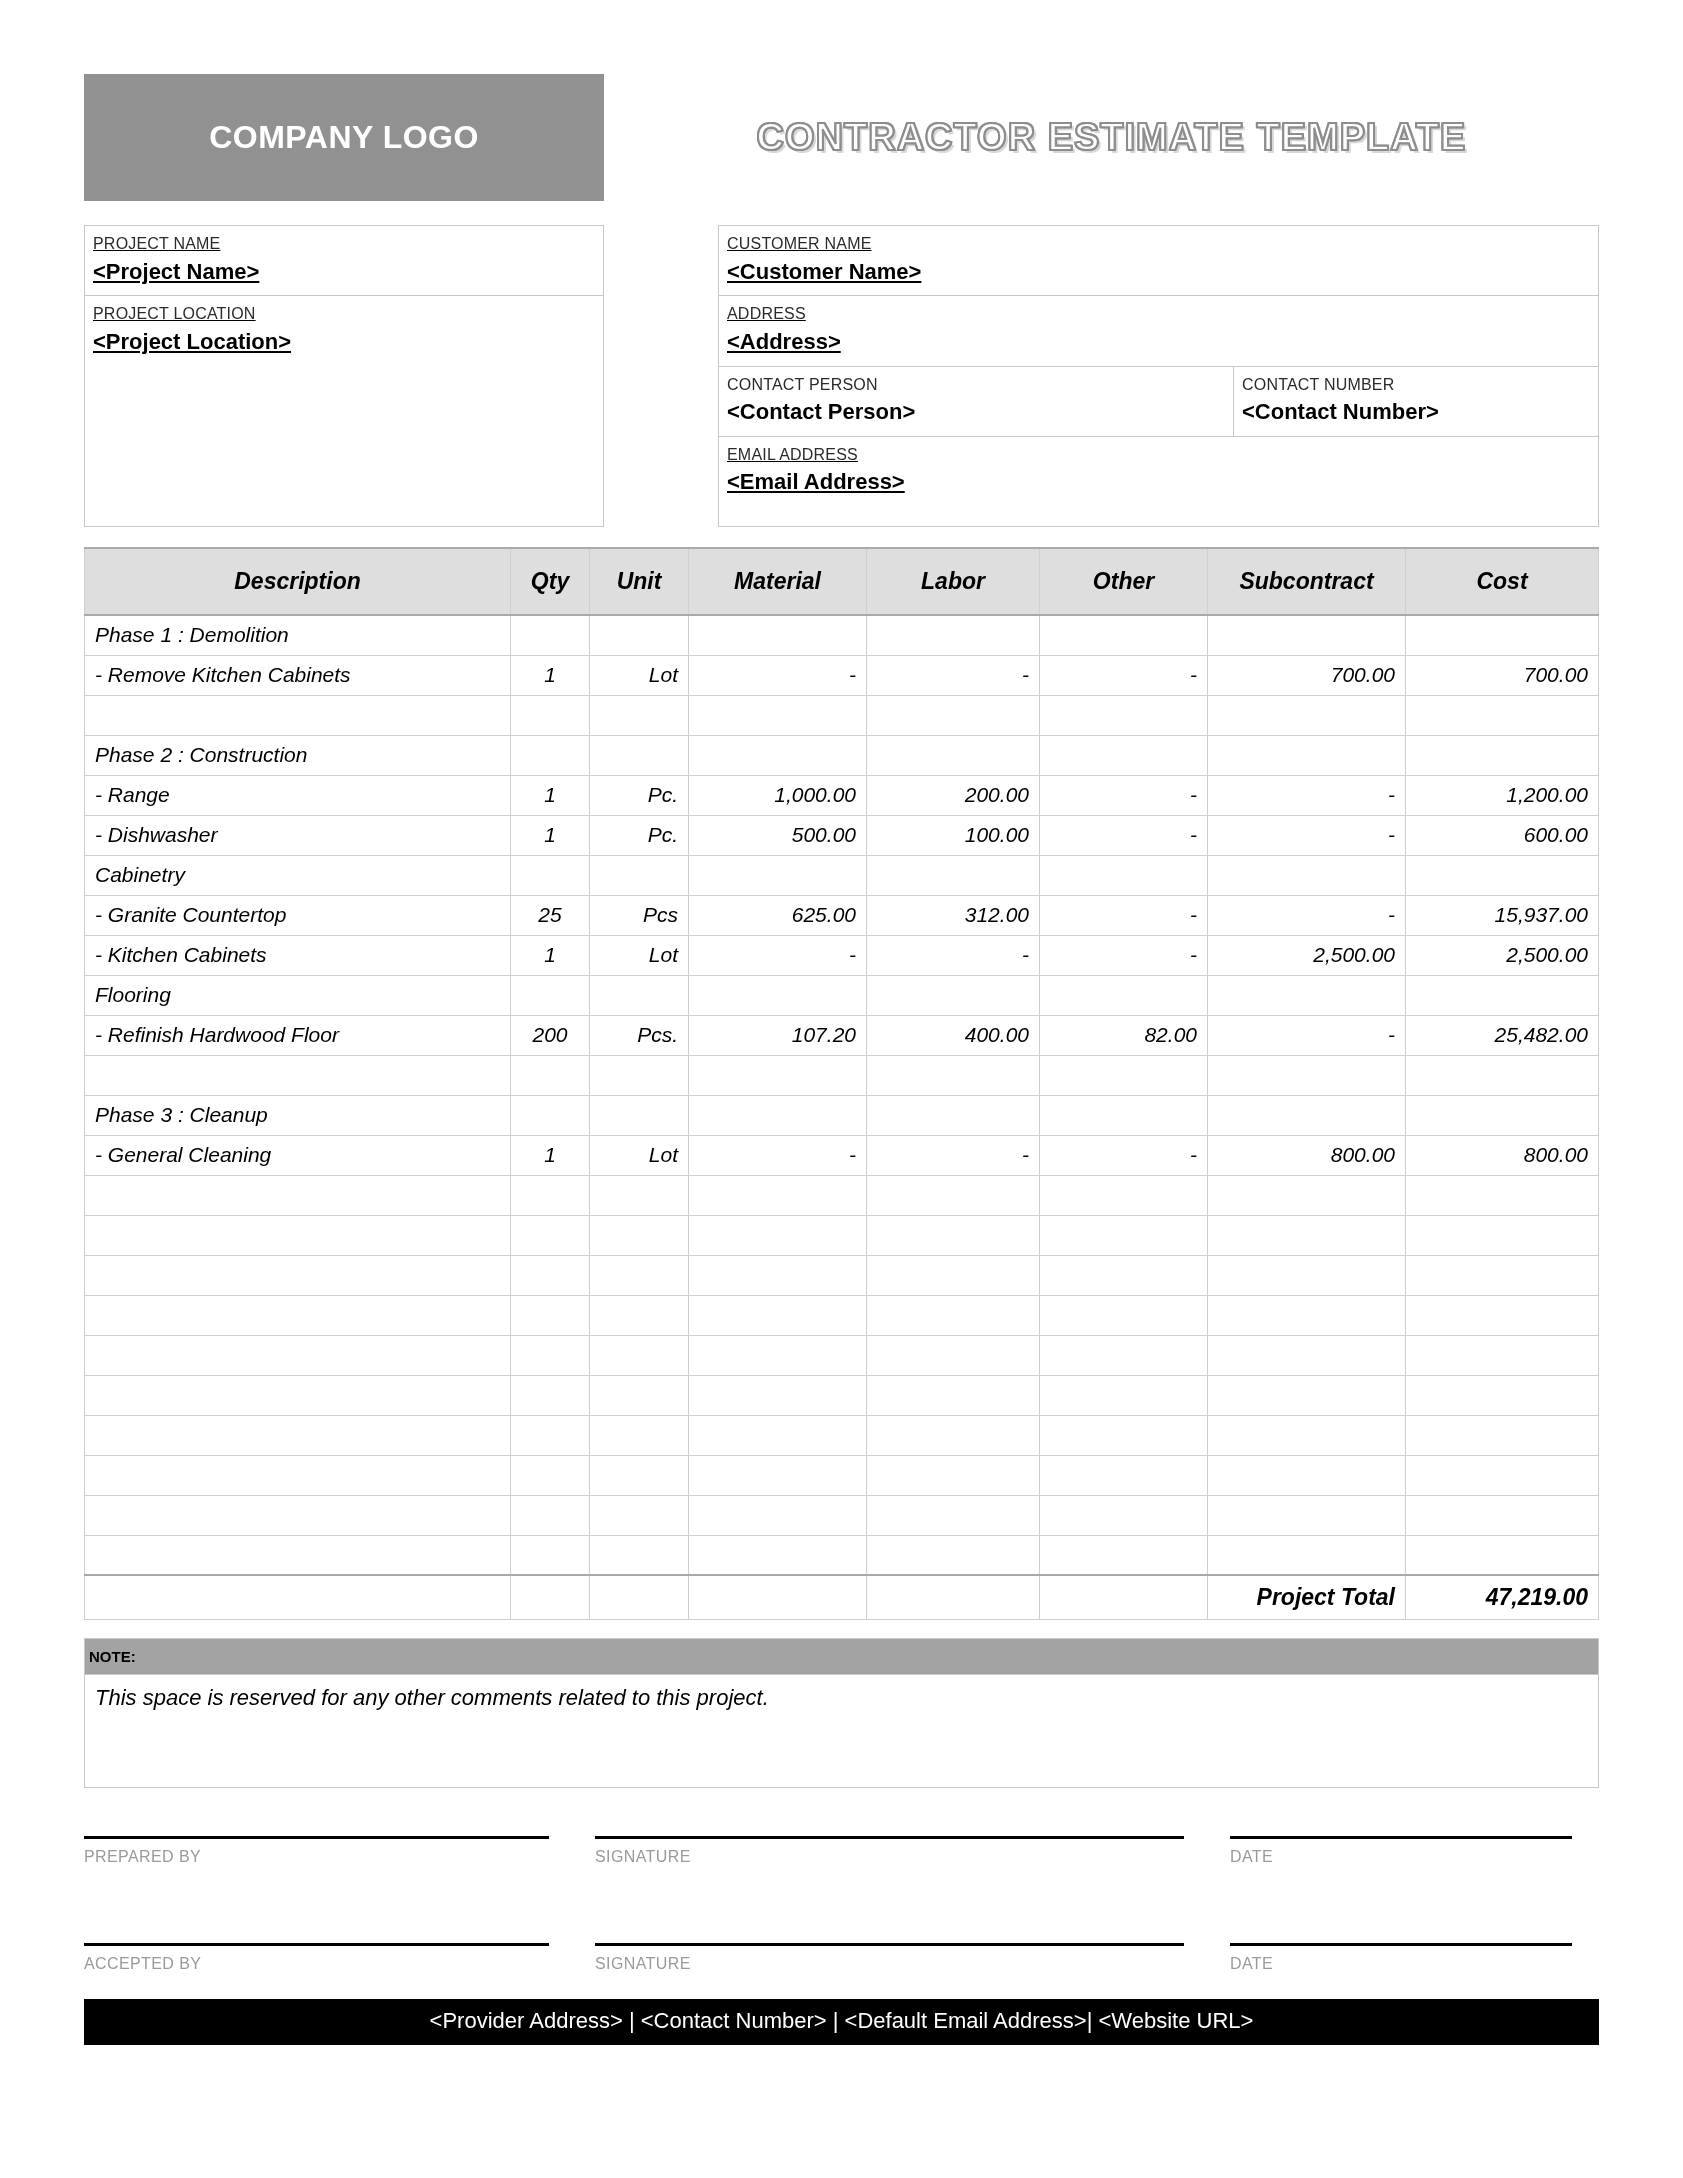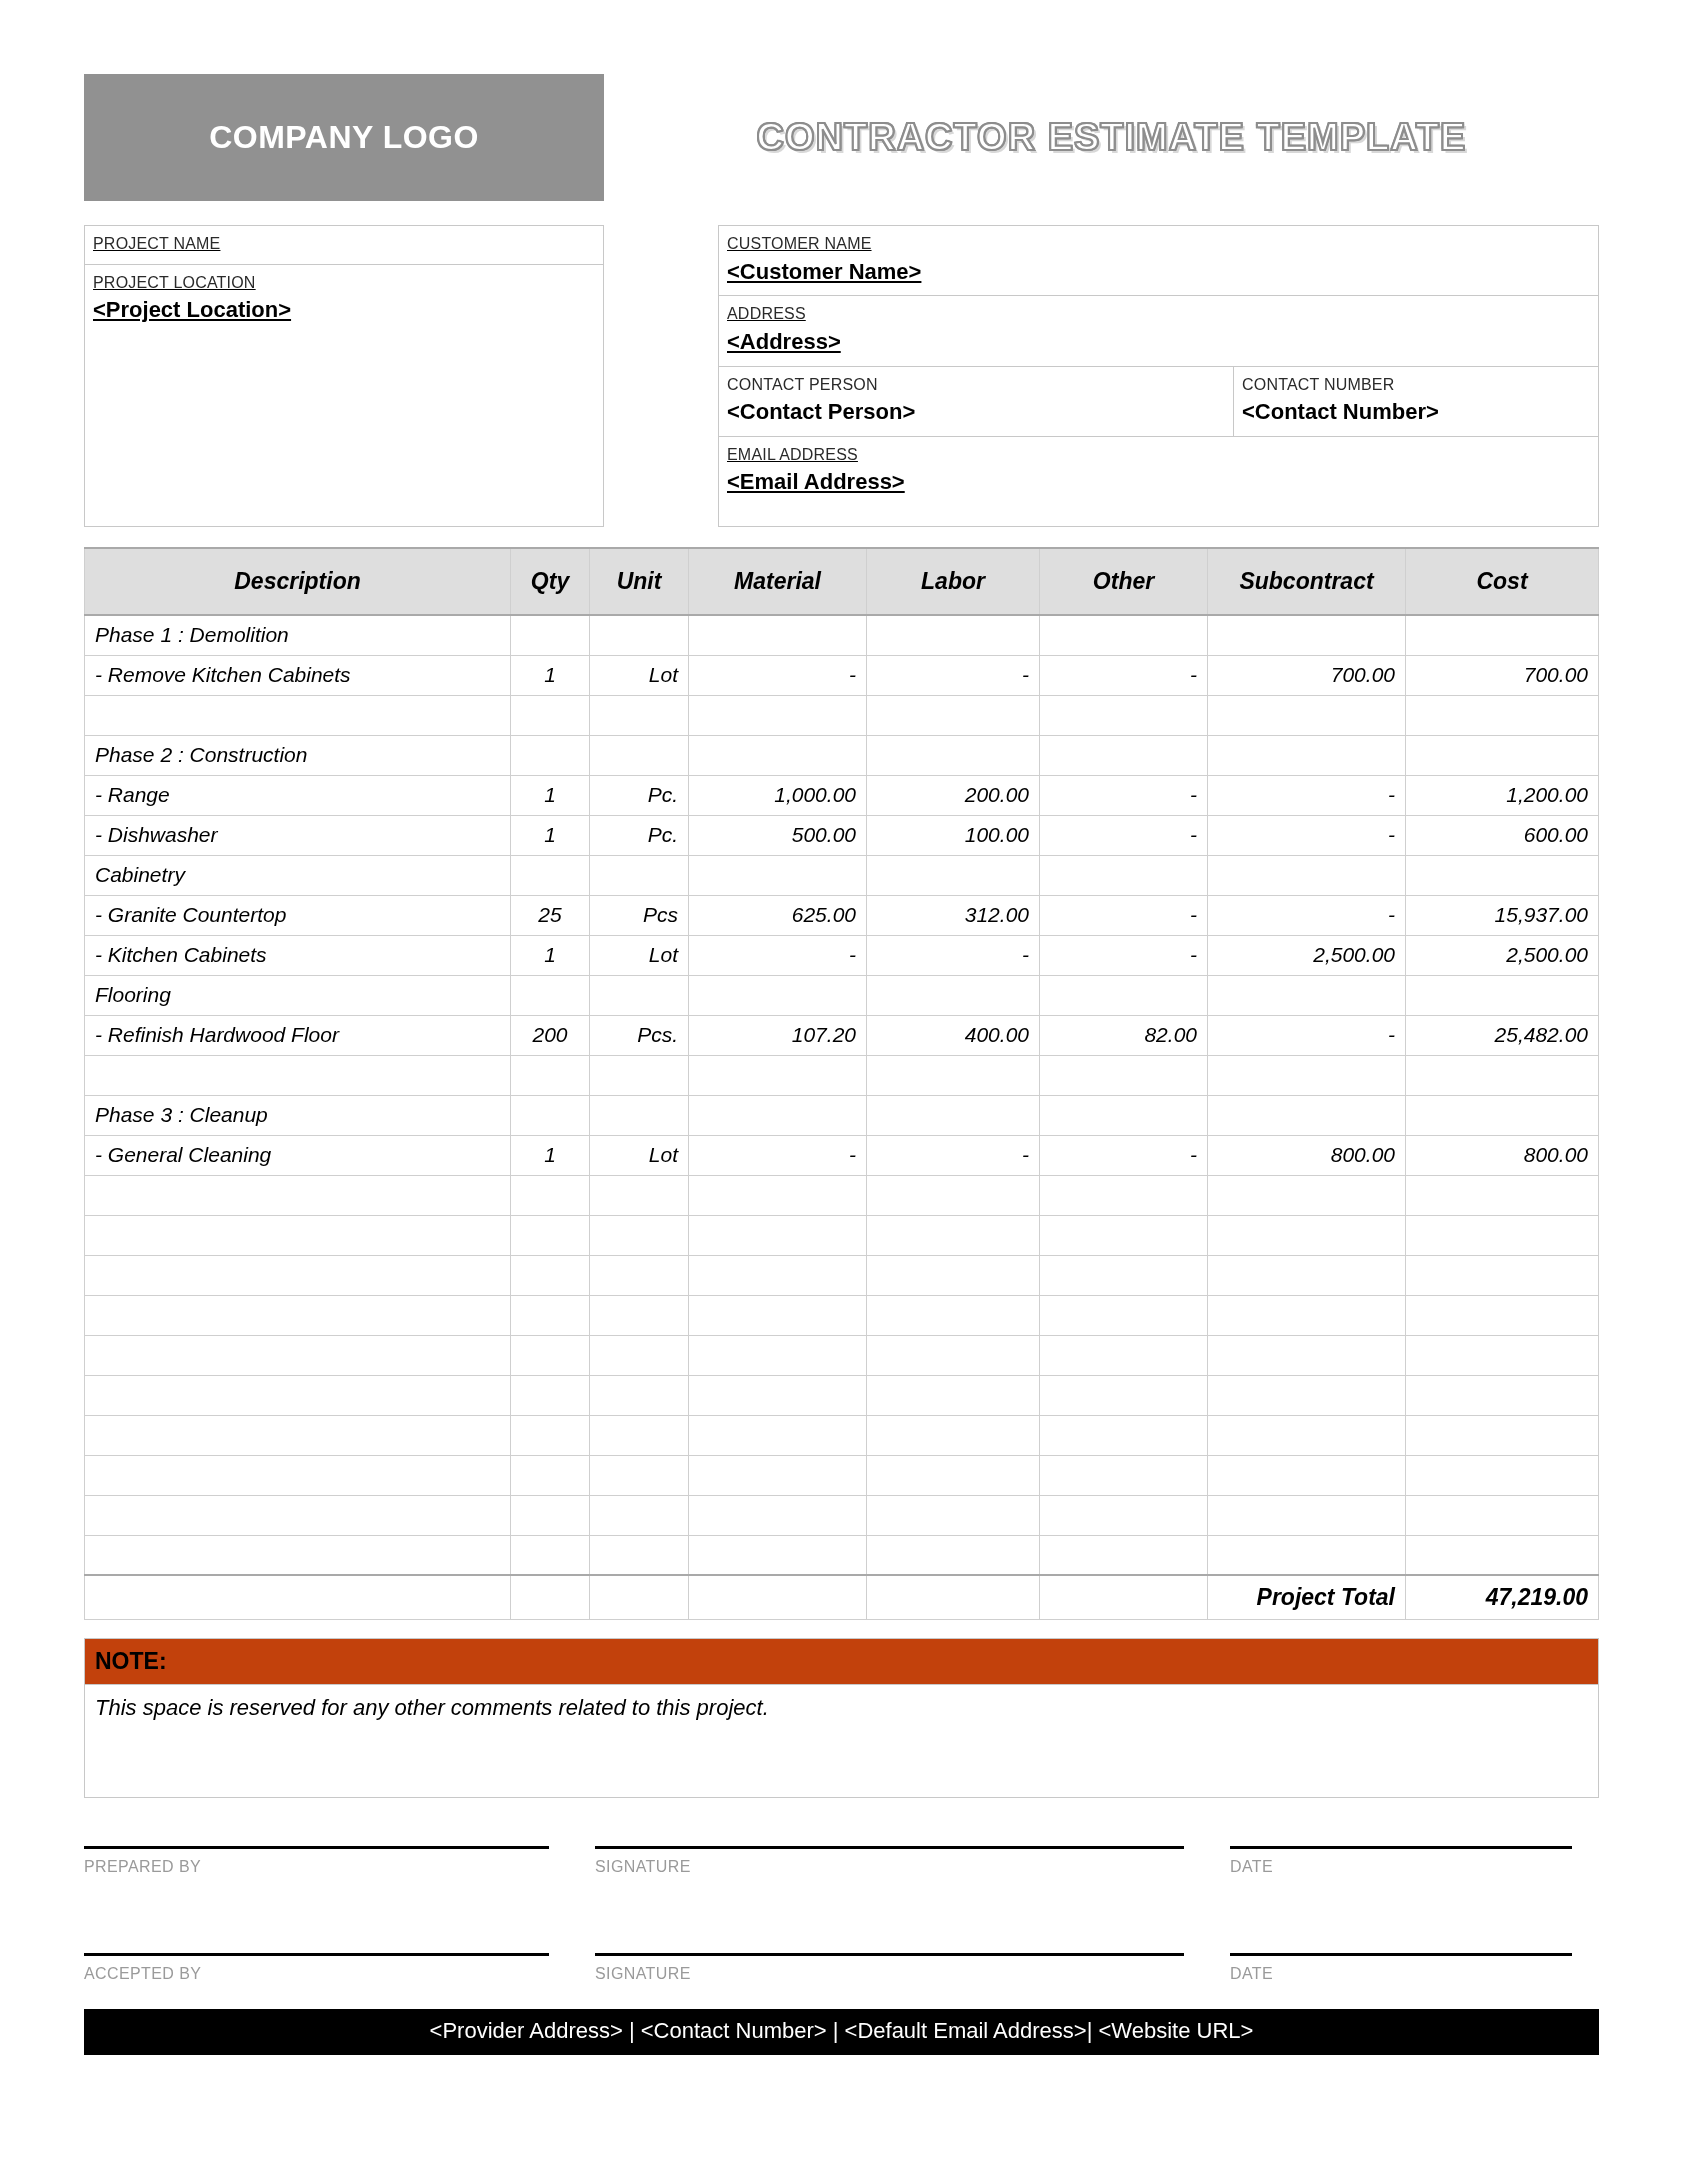--- a/index.html
+++ b/index.html
@@ -168,25 +168,25 @@
     font-size: 23px;
     height: 44px;
   }
   td.total-label { text-align: right; }
   td.total-value { text-align: right; }
   td.total-empty { border-left: none; border-right: none; }
 
   
   .note-wrap { margin-top: 18px; width: 1515px; }
   .note-head {
-    background: #c2410c;
+    background: #a3a3a3;
     border: 1px solid #c8c8c8;
     border-bottom: none;
-    padding: 9px 10px;
-    font-size: 23px;
+    padding: 9px 4px;
+    font-size: 15px;
     font-weight: bold;
   }
   .note-body {
     border: 1px solid #c8c8c8;
     height: 114px;
     padding: 10px 10px;
     font-size: 22px;
     font-style: italic;
     box-sizing: border-box;
   }
@@ -237,20 +237,21 @@
     <div class="doc-title-wrap">
       <span class="doc-title">CONTRACTOR ESTIMATE TEMPLATE</span>
     </div>
   </div>
 
   <div class="info-row">
 
     <div class="info-left">
       <div class="field">
         <div class="field-label">PROJECT NAME</div>
+        <div class="field-value">&lt;Project Name&gt;</div>
       </div>
       <div class="field field-grow">
         <div class="field-label">PROJECT LOCATION</div>
         <div class="field-value">&lt;Project Location&gt;</div>
       </div>
     </div>
 
     <div class="spacer-mid"></div>
 
     <div class="info-right">

